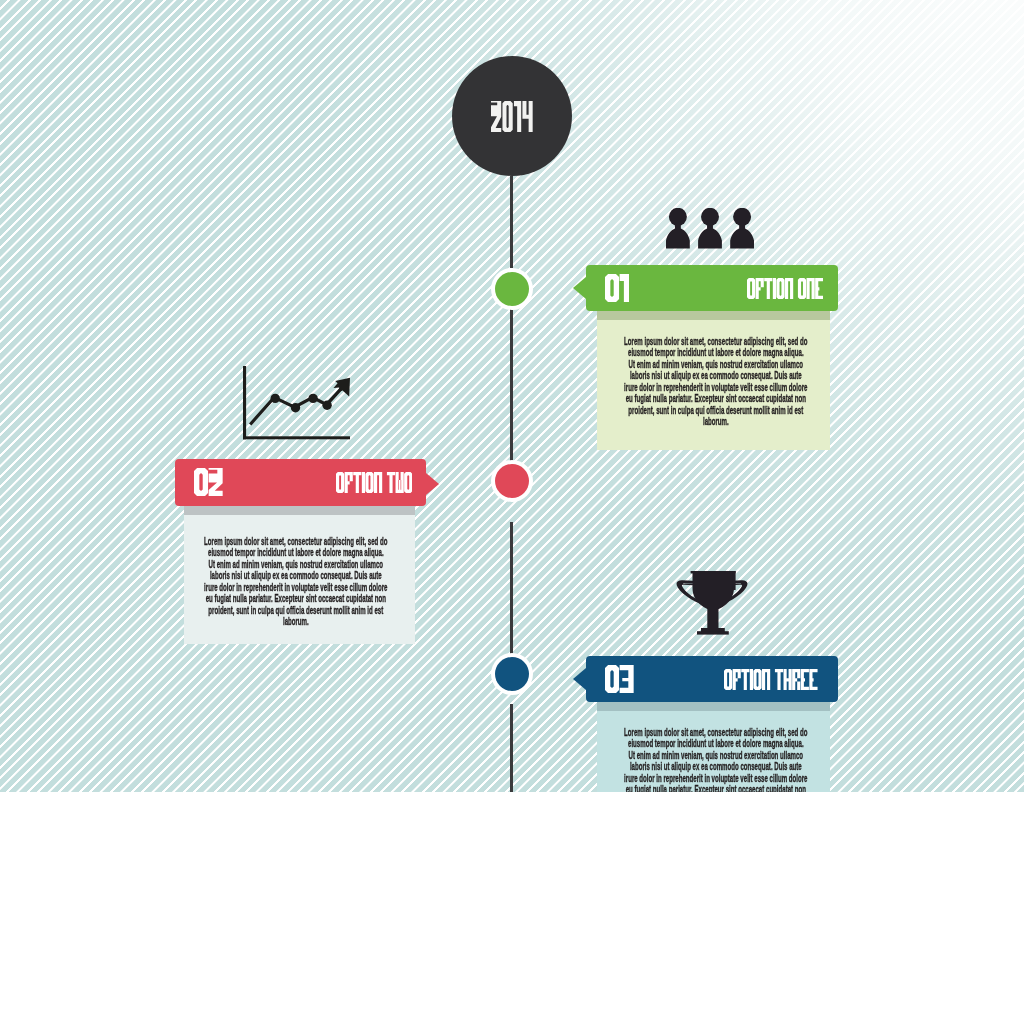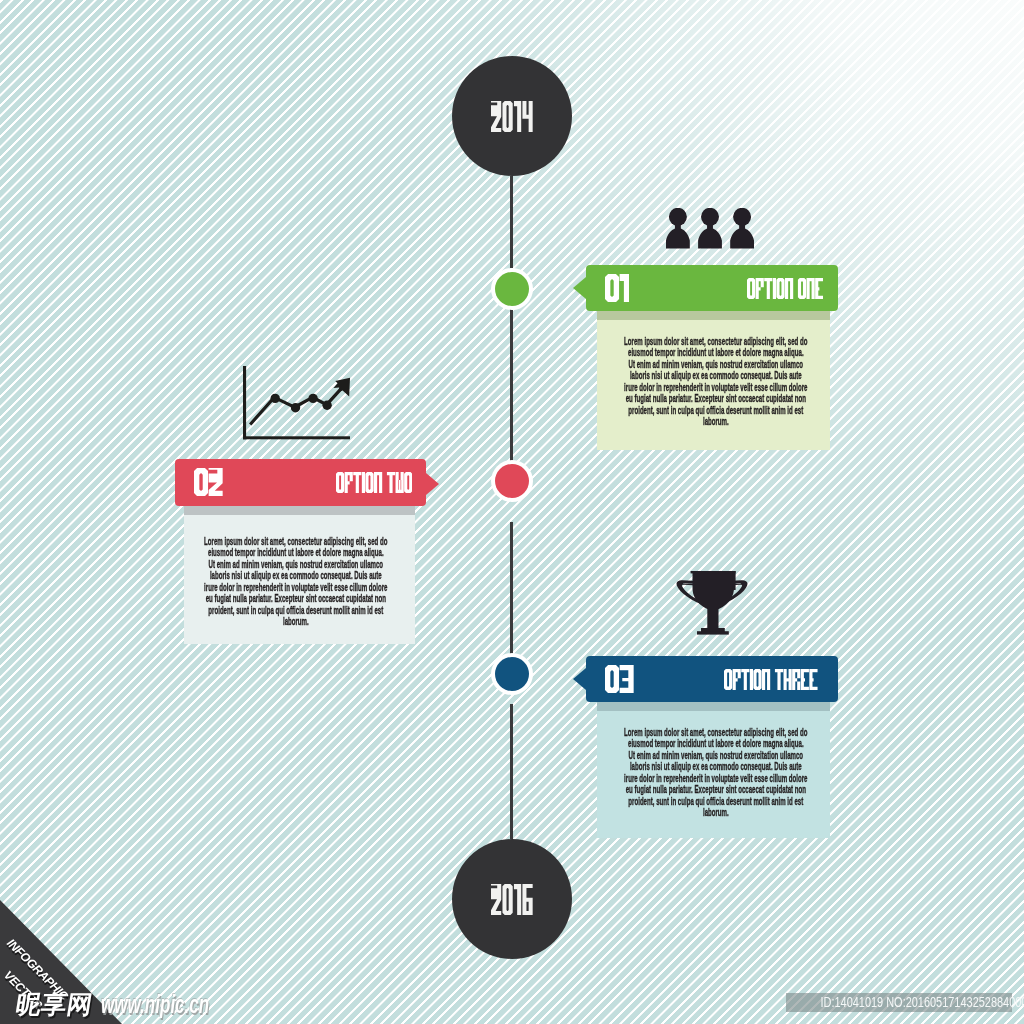--- a/index.html
+++ b/index.html
@@ -1,17 +1,17 @@
 <!DOCTYPE html>
 <html><head>
 <meta charset="utf-8">
 <style>
   html,body{margin:0;padding:0;}
   body{width:1024px;height:1024px;overflow:hidden;font-family:"Liberation Sans",sans-serif;}
-  #page{position:relative;width:1024px;height:1024px;overflow:hidden;background:#c3dedd;}
+  #page{position:relative;width:1024px;height:792px;overflow:hidden;background:#c3dedd;}
   #stripes{position:absolute;inset:0;
     background-image:repeating-linear-gradient(-45deg,
       rgba(255,255,255,0) 0px, rgba(255,255,255,0) 4.9px,
       #ffffff 5.3px, #ffffff 7.0px, rgba(255,255,255,0) 7.35px);
   }
   #glow{position:absolute;inset:0;
     background:radial-gradient(ellipse 780px 700px at 104% -6%, rgba(255,255,255,0.97) 0%, rgba(255,255,255,0.80) 32%, rgba(255,255,255,0.38) 58%, rgba(255,255,255,0.12) 80%, rgba(255,255,255,0) 100%);
   }
 
   

